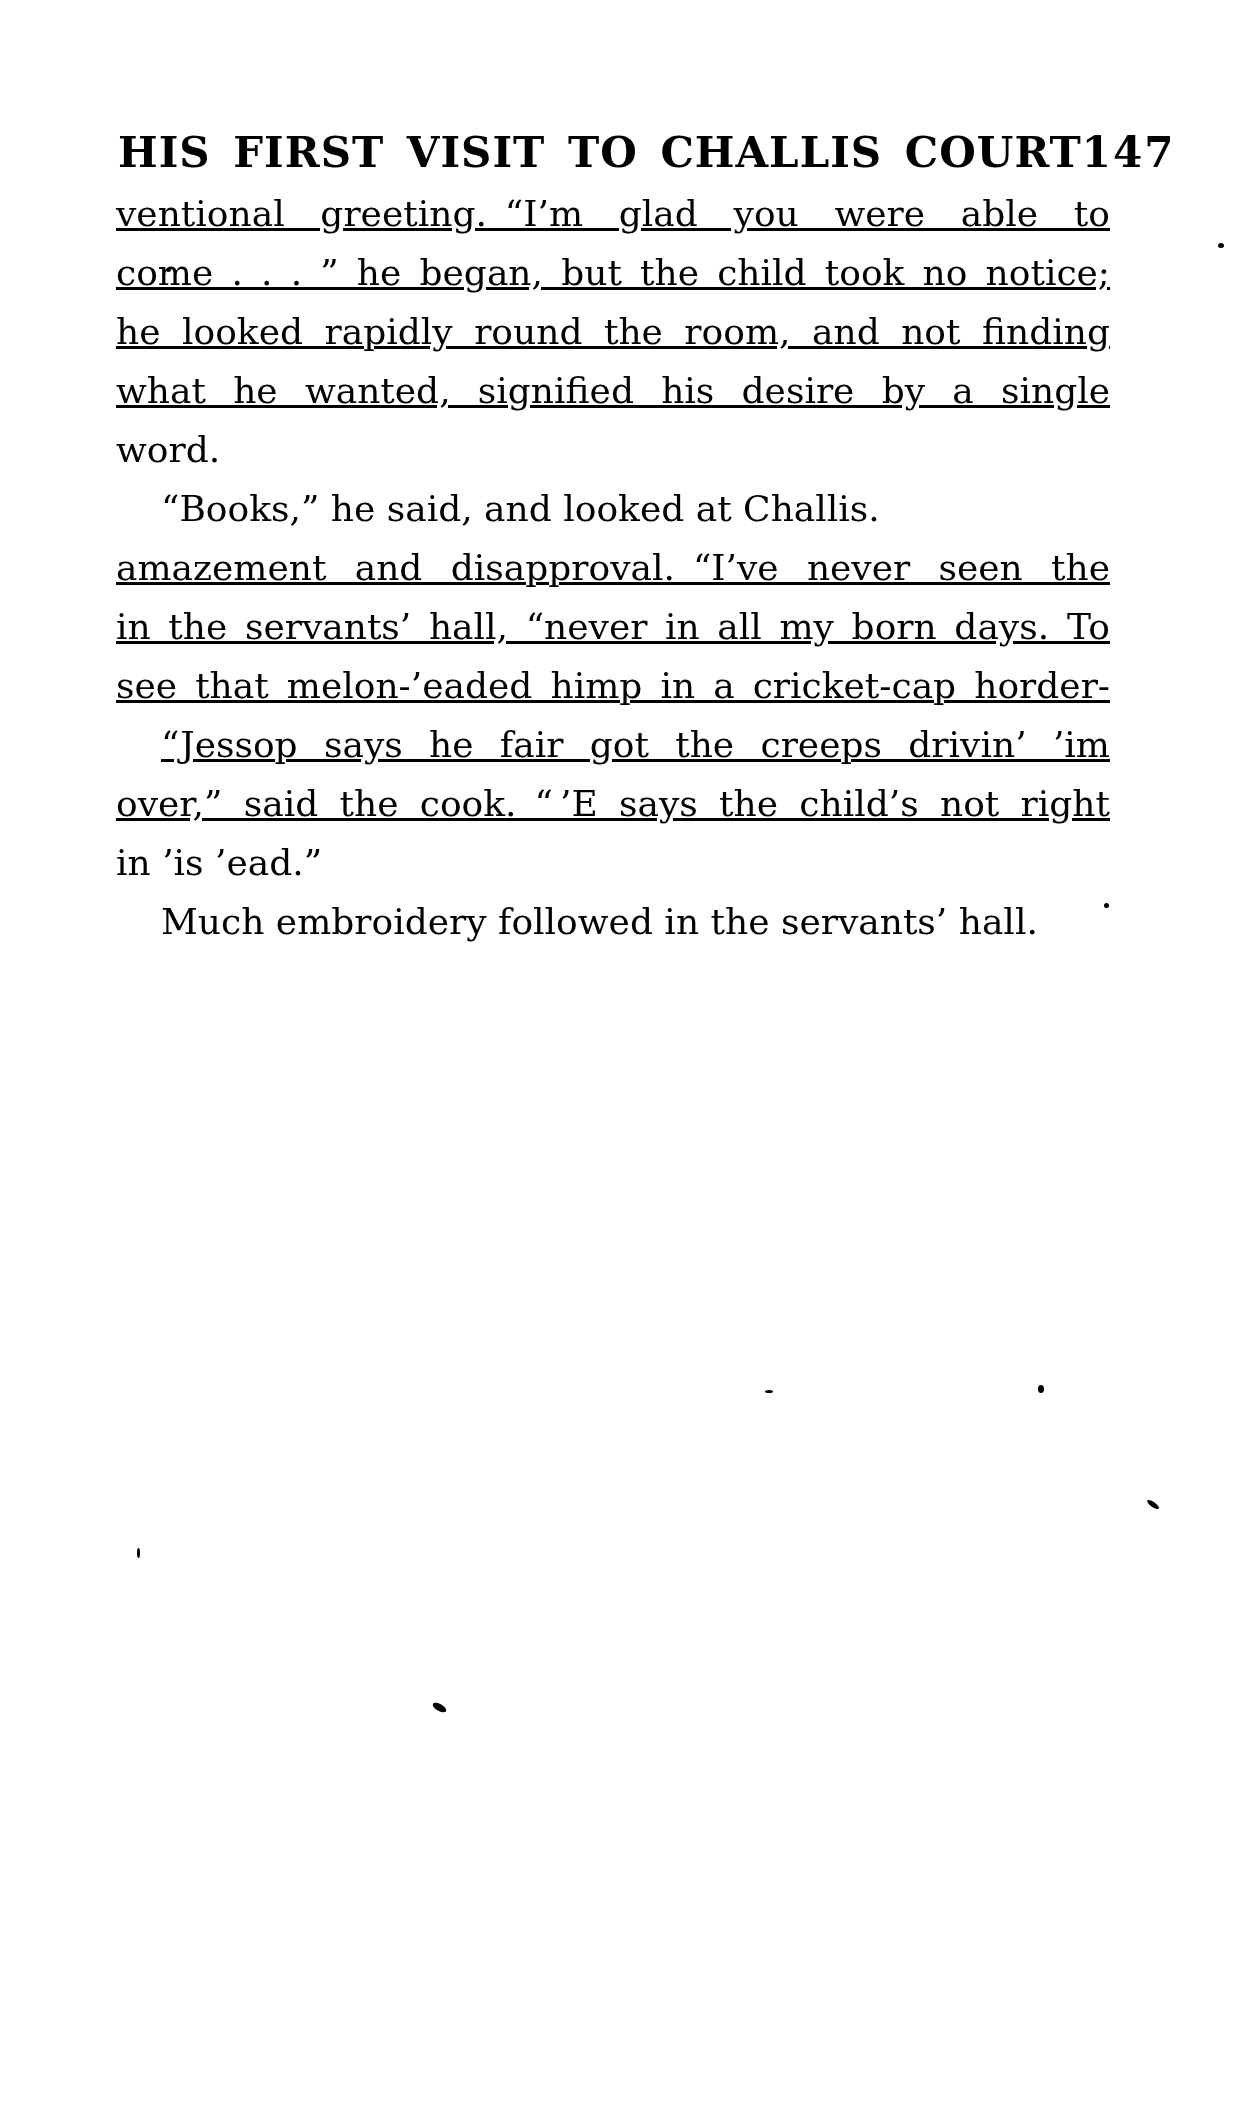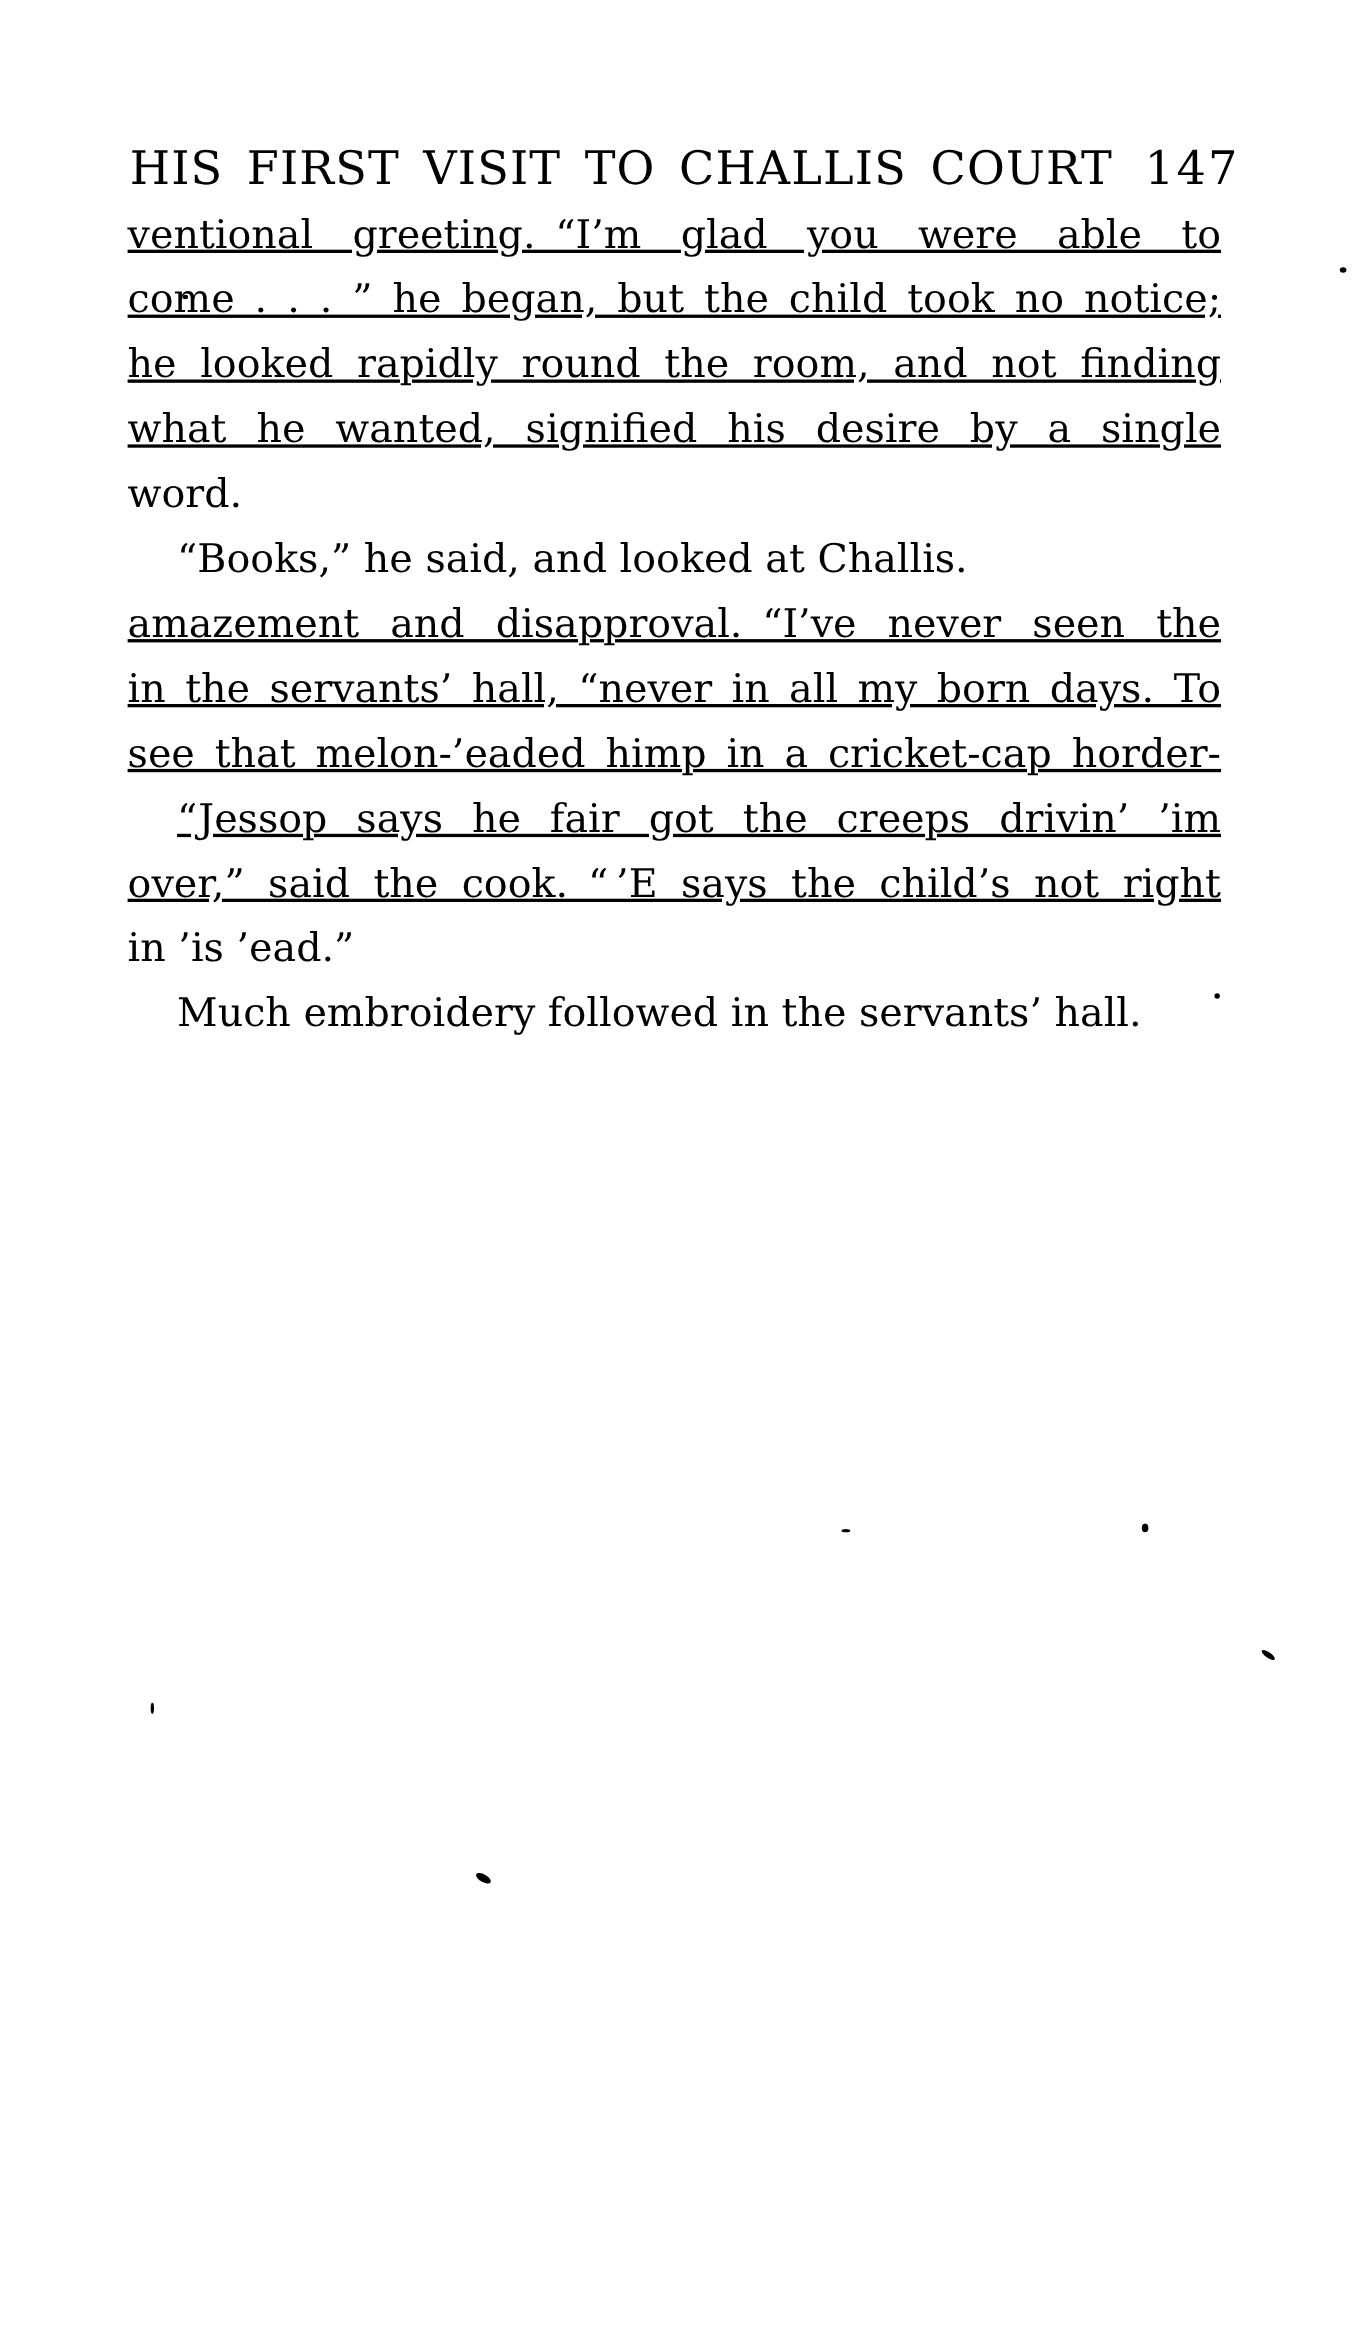--- a/index.html
+++ b/index.html
@@ -25,25 +25,25 @@
     left: 118px;
     right: 137px;
     top: 128px;
     display: flex;
     justify-content: space-between;
     align-items: baseline;
     font-size: 42px;
     letter-spacing: 1px;
     word-spacing: 7px;
     white-space: nowrap;
+    font-weight: bold;
   }
   .running-header .pagenum {
     letter-spacing: 2px;
     word-spacing: 0;
-    margin-left: 29px;
   }
   .body-text {
     position: absolute;
     left: 116px;
     width: 994px;
     top: 184px;
     font-size: 36px;
     line-height: 59px;
   }
   .line {

